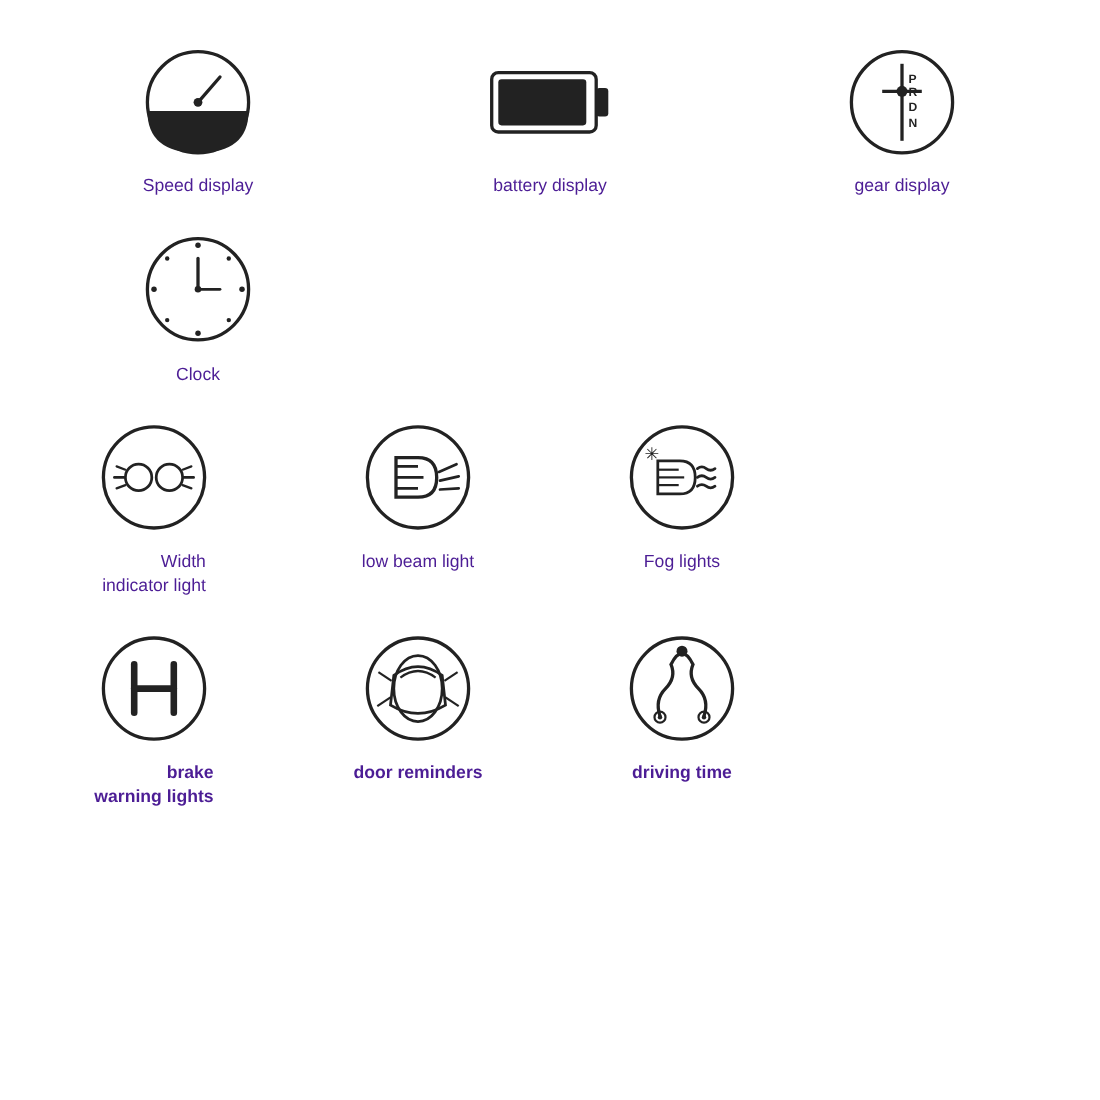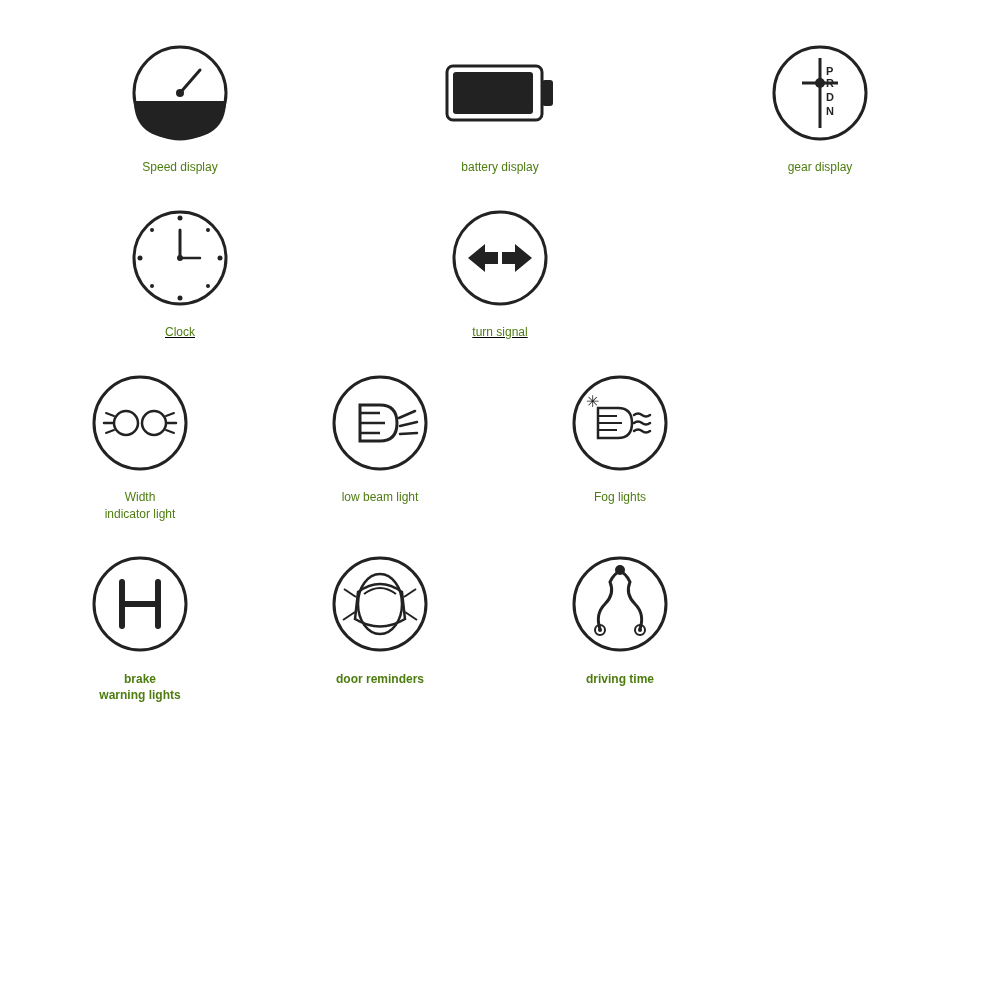--- a/index.html
+++ b/index.html
@@ -19,23 +19,23 @@
     }
     .icon-wrap {
       width: 105px;
       height: 105px;
       display: flex;
       align-items: center;
       justify-content: center;
       margin-bottom: 14px;
     }
     .label {
-      font-size: 12px;
-      color: #4d7c0f;
-      text-align: center;
+      font-size: 16px;
+      color: #4c1d95;
+      text-align: right;
       line-height: 1.35;
     }
     svg {
       overflow: visible;
     }
   </style>
 </head>
 <body>
 
 <div style="width:1000px;height:1000px;background:#fff;display:flex;flex-direction:column;align-items:center;padding:20px 0;">
@@ -85,21 +85,21 @@
 
           <text x="56" y="72" font-size="11" font-family="Arial" font-weight="bold" fill="#222">N</text>
 
           <circle cx="50" cy="40" r="5" fill="#222"></circle>
         </svg>
       </div>
       <span class="label">gear display</span>
     </div>
   </div>
 
-  <div style="display:grid;grid-template-columns:repeat(3,1fr);width:100%;max-width:960px;text-decoration:underline;">
+  <div style="display:grid;grid-template-columns:repeat(3,1fr);width:100%;max-width:960px;">
 
     <div class="icon-cell">
       <div class="icon-wrap">
         <svg width="100" height="100" viewBox="0 0 100 100">
           <circle cx="50" cy="50" r="46" fill="none" stroke="#222" stroke-width="3"></circle>
 
           <circle cx="50" cy="10" r="2.5" fill="#222"></circle>
           <circle cx="50" cy="90" r="2.5" fill="#222"></circle>
           <circle cx="10" cy="50" r="2.5" fill="#222"></circle>
           <circle cx="90" cy="50" r="2.5" fill="#222"></circle>
@@ -112,32 +112,20 @@
           <line x1="50" y1="50" x2="50" y2="22" stroke="#222" stroke-width="3" stroke-linecap="round"></line>
 
           <line x1="50" y1="50" x2="70" y2="50" stroke="#222" stroke-width="2.5" stroke-linecap="round"></line>
           <circle cx="50" cy="50" r="3" fill="#222"></circle>
         </svg>
       </div>
       <span class="label">Clock</span>
     </div>
 
 
-    <div class="icon-cell">
-      <div class="icon-wrap">
-        <svg width="100" height="100" viewBox="0 0 100 100">
-      <circle cx="50" cy="50" r="46" fill="none" stroke="#222" stroke-width="3"></circle>
-
-      <polygon points="18,50 35,36 35,44 48,44 48,56 35,56 35,64" fill="#222"></polygon>
-
-      <polygon points="82,50 65,36 65,44 52,44 52,56 65,56 65,64" fill="#222"></polygon>
-    </svg>
-      </div>
-      <span class="label">turn signal</span>
-    </div>
   </div>
 
   <div style="display:grid;grid-template-columns:repeat(4,1fr);width:100%;max-width:960px;">
 
     <div class="icon-cell">
       <div class="icon-wrap">
         <svg width="100" height="100" viewBox="0 0 100 100">
           <circle cx="50" cy="50" r="46" fill="none" stroke="#222" stroke-width="3"></circle>
 
           <circle cx="36" cy="50" r="12" fill="none" stroke="#222" stroke-width="2.5"></circle>

